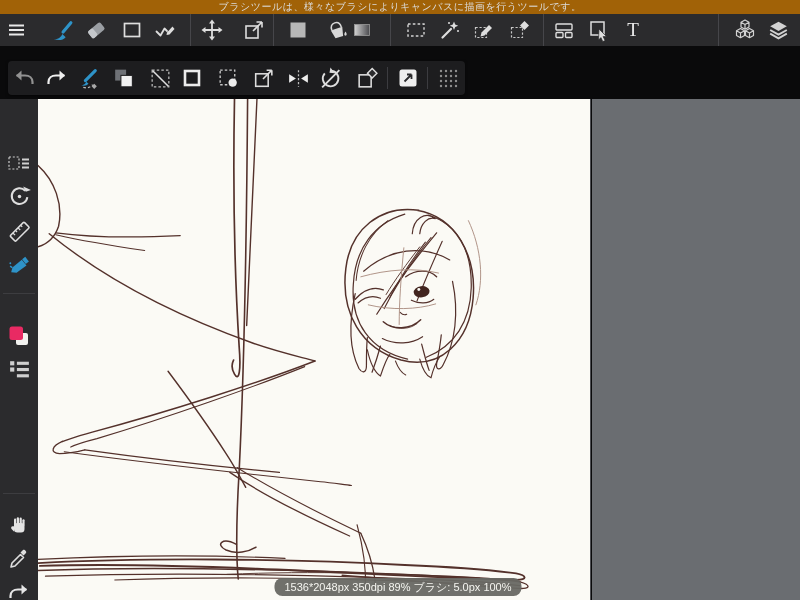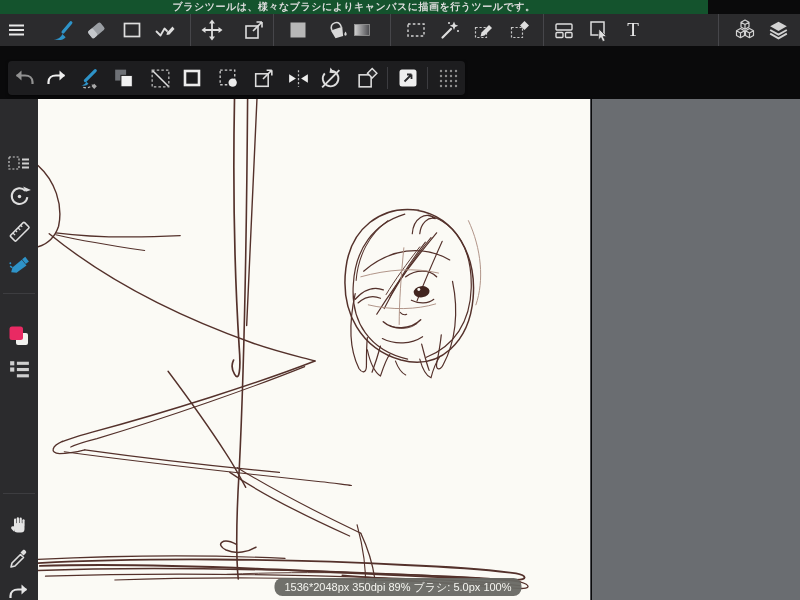--- a/index.html
+++ b/index.html
@@ -1,22 +1,22 @@
 <!DOCTYPE html>
 <html><head>
 <meta charset="utf-8">
 <style>
   * { margin:0; padding:0; box-sizing:border-box; }
   html,body { width:800px; height:600px; overflow:hidden; }
   body { font-family:"Liberation Sans", sans-serif; background:#0a0a0b; }
   .app { position:relative; width:800px; height:600px; background:#0a0a0b; overflow:hidden; }
 
-  .tooltip-bar { position:absolute; left:0; top:0; width:708px; height:14px;
-    background:#14532d; color:#dcdcdc; font-size:10px; line-height:14px; text-align:center;
-    letter-spacing:.5px; white-space:nowrap;font-weight:bold; }
+  .tooltip-bar { position:absolute; left:0; top:0; width:800px; height:14px;
+    background:#a16207; color:#dcdcdc; font-size:10px; line-height:14px; text-align:center;
+    letter-spacing:.5px; white-space:nowrap; }
 
   .main-toolbar { position:absolute; left:0; top:14px; width:800px; height:32px; background:#2b2b2d; }
   .mtb { position:absolute; top:2px; width:28px; height:28px; display:flex; align-items:center; justify-content:center; }
   .mtb svg, .ftb svg, .sb svg { display:block; }
   .tb-sep { position:absolute; top:0; width:1px; height:32px; background:#46464a; }
 
   .content { position:absolute; left:0; top:46px; width:800px; height:554px; background:#0a0a0b; }
 
   .sidebar { position:absolute; left:0; top:53px; width:38px; height:540px; background:#2b2b2d; }
   .sb { position:absolute; left:5px; width:28px; height:28px; display:flex; align-items:center; justify-content:center; }

